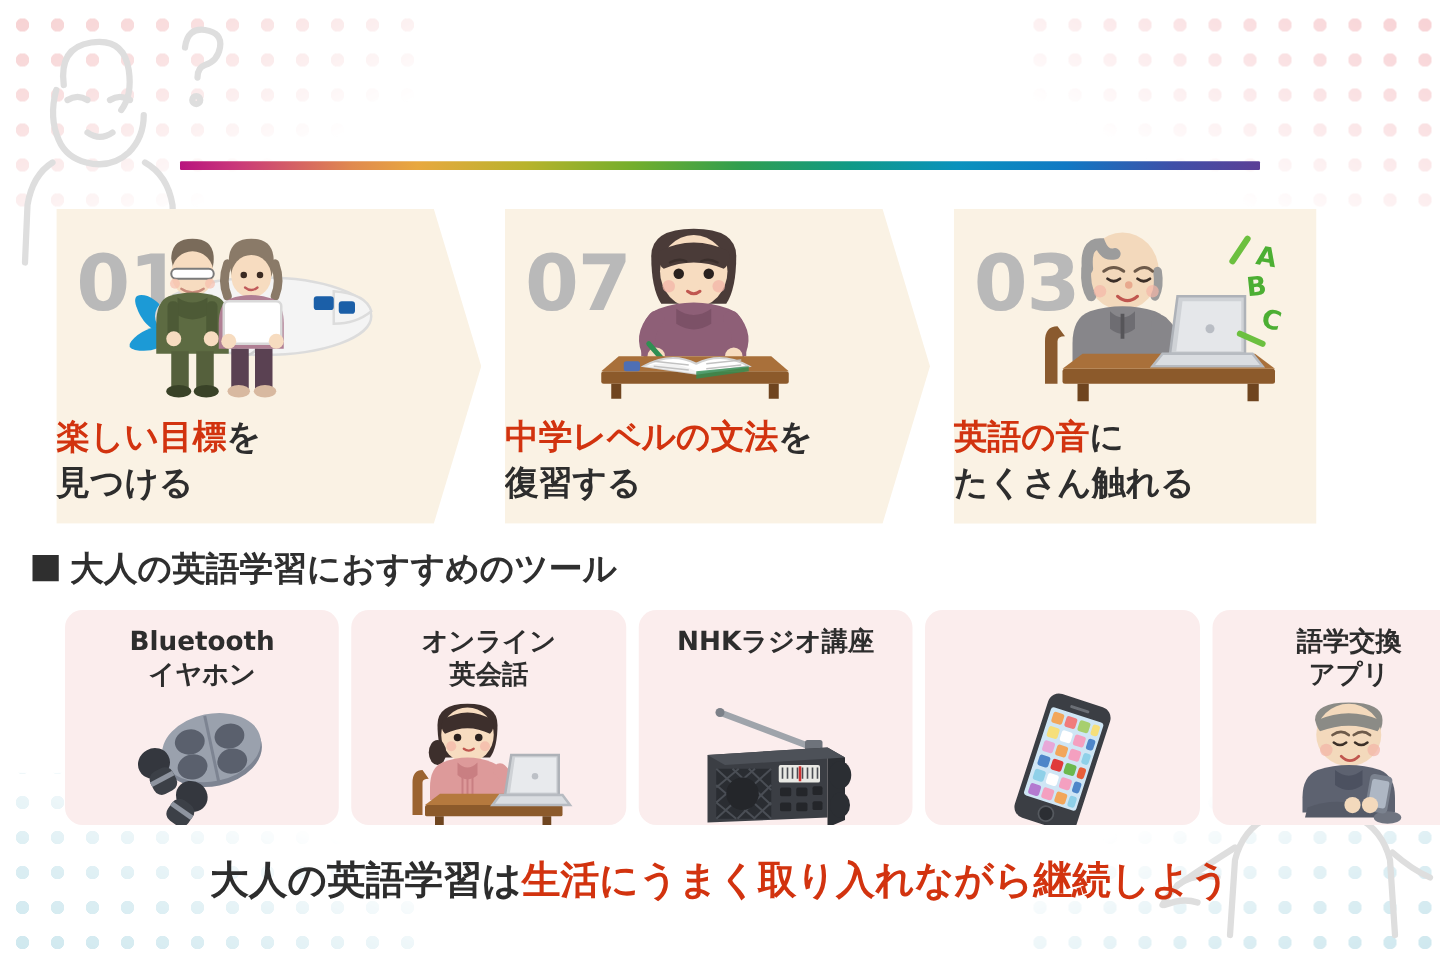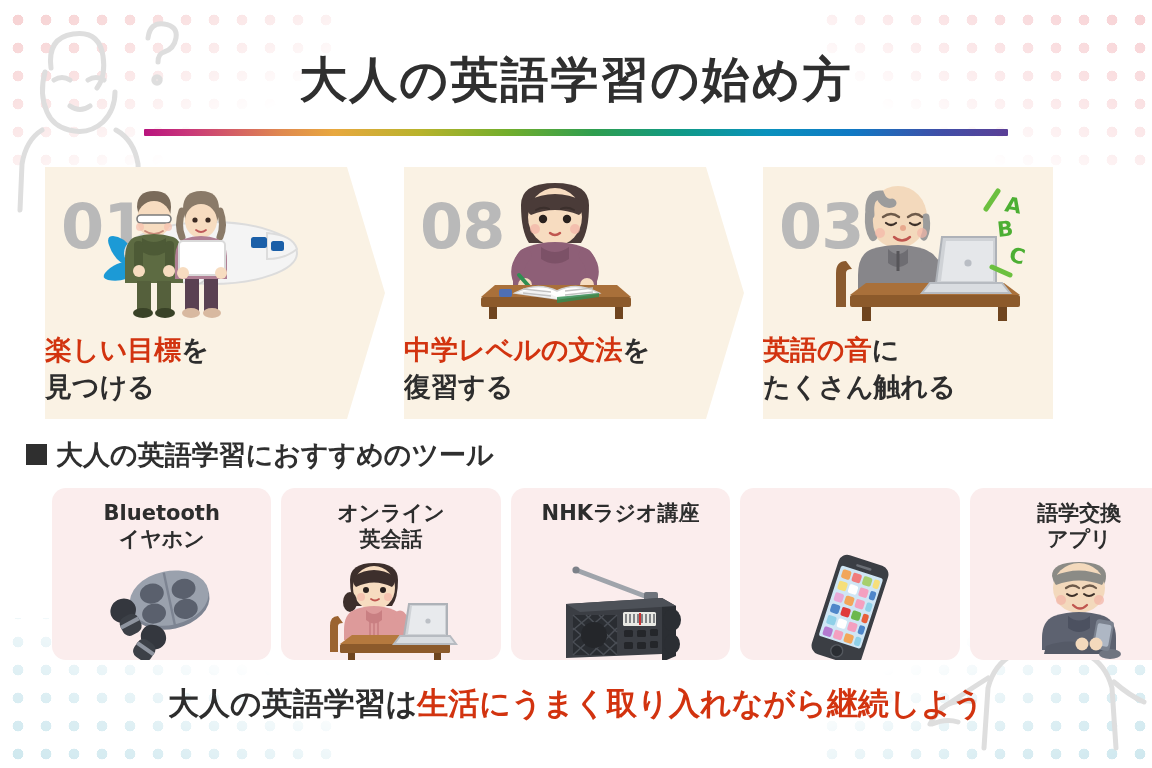--- a/index.html
+++ b/index.html
@@ -254,21 +254,20 @@
         <path d="M86 100 q-20 10 -26 34 l-4 60"></path>
         <path d="M158 100 q20 10 26 34 l4 60"></path>
         <path d="M60 124 q-22 14 -40 26 q-12 8 -18 20"></path>
         <path d="M14 154 q14 -10 32 -6"></path>
         <path d="M4 170 q14 -6 26 -2"></path>
         <path d="M186 128 q16 14 30 20"></path>
       </g>
     </svg>
   </div>
 
-  <div id="title">大人の英語学習の始め方</div>
   <div id="title-rule"></div>
 
   <div class="step step-1">
     <div class="step-num">01</div>
     <div class="step-art">
       <svg viewBox="0 0 250 150" width="250" height="150" aria-hidden="true">
 
         <g>
           <path d="M60 92 q-16 -4 -22 -22 q-3 -9 4 -9 q10 0 20 14z" fill="#1c9ad6"></path>
           <path d="M62 86 q-18 0 -28 12 q-4 5 3 7 q16 3 28 -7z" fill="#1c9ad6"></path>
@@ -321,21 +320,21 @@
         </g>
       </svg>
     </div>
     <div class="step-label">
       <span class="hl">楽しい目標</span><span>を</span><br>
       <span>見つける</span>
     </div>
   </div>
 
   <div class="step step-2">
-    <div class="step-num">08</div>
+    <div class="step-num">07</div>
     <div class="step-art">
       <svg viewBox="0 0 200 150" width="200" height="150" aria-hidden="true">
 
         <path d="M66 30 q0 -22 34 -22 q34 0 34 22 q0 26 -8 38 l-52 0 q-8 -12 -8 -38z" fill="#4a3b38"></path>
         <ellipse cx="100" cy="42" rx="27" ry="29" fill="#f7dcc0"></ellipse>
         <path d="M72 26 q28 -14 56 0 q2 10 -4 14 q-24 -10 -48 0 q-6 -4 -4 -14z" fill="#4a3b38"></path>
         <circle cx="88" cy="44" r="4.2" fill="#2a211e"></circle>
         <circle cx="112" cy="44" r="4.2" fill="#2a211e"></circle>
         <path d="M81 35 q7 -4 13 -1" stroke="#3b2f2c" stroke-width="2" fill="none" stroke-linecap="round"></path>
         <path d="M106 34 q6 -3 13 1" stroke="#3b2f2c" stroke-width="2" fill="none" stroke-linecap="round"></path>

